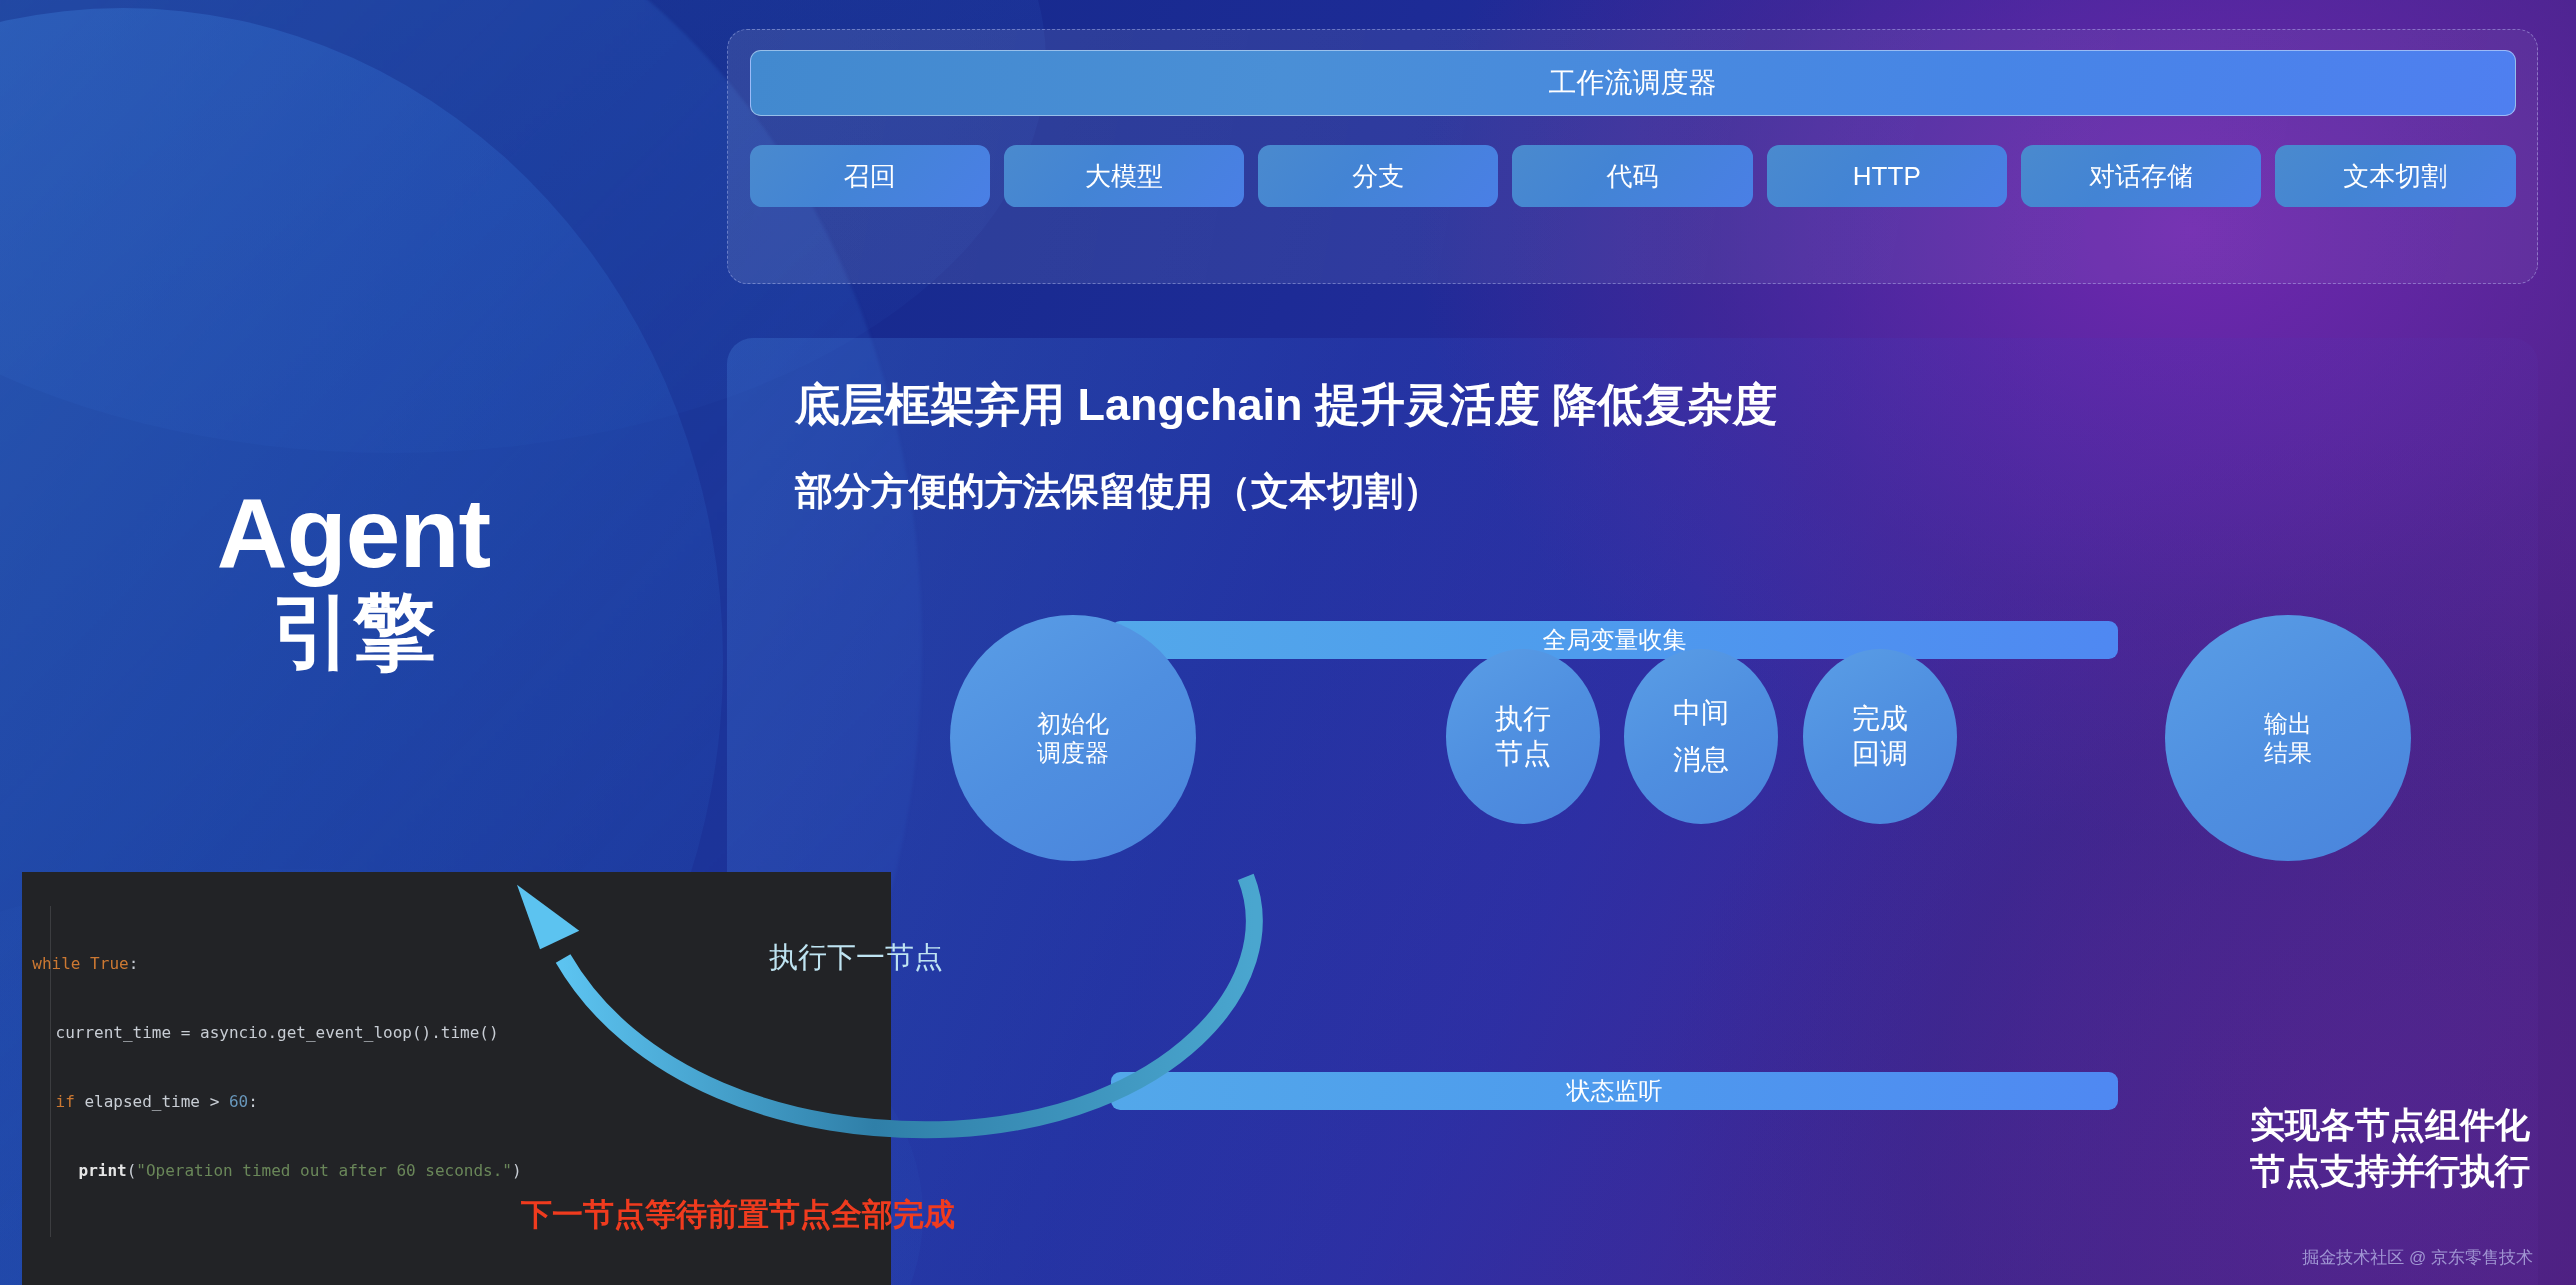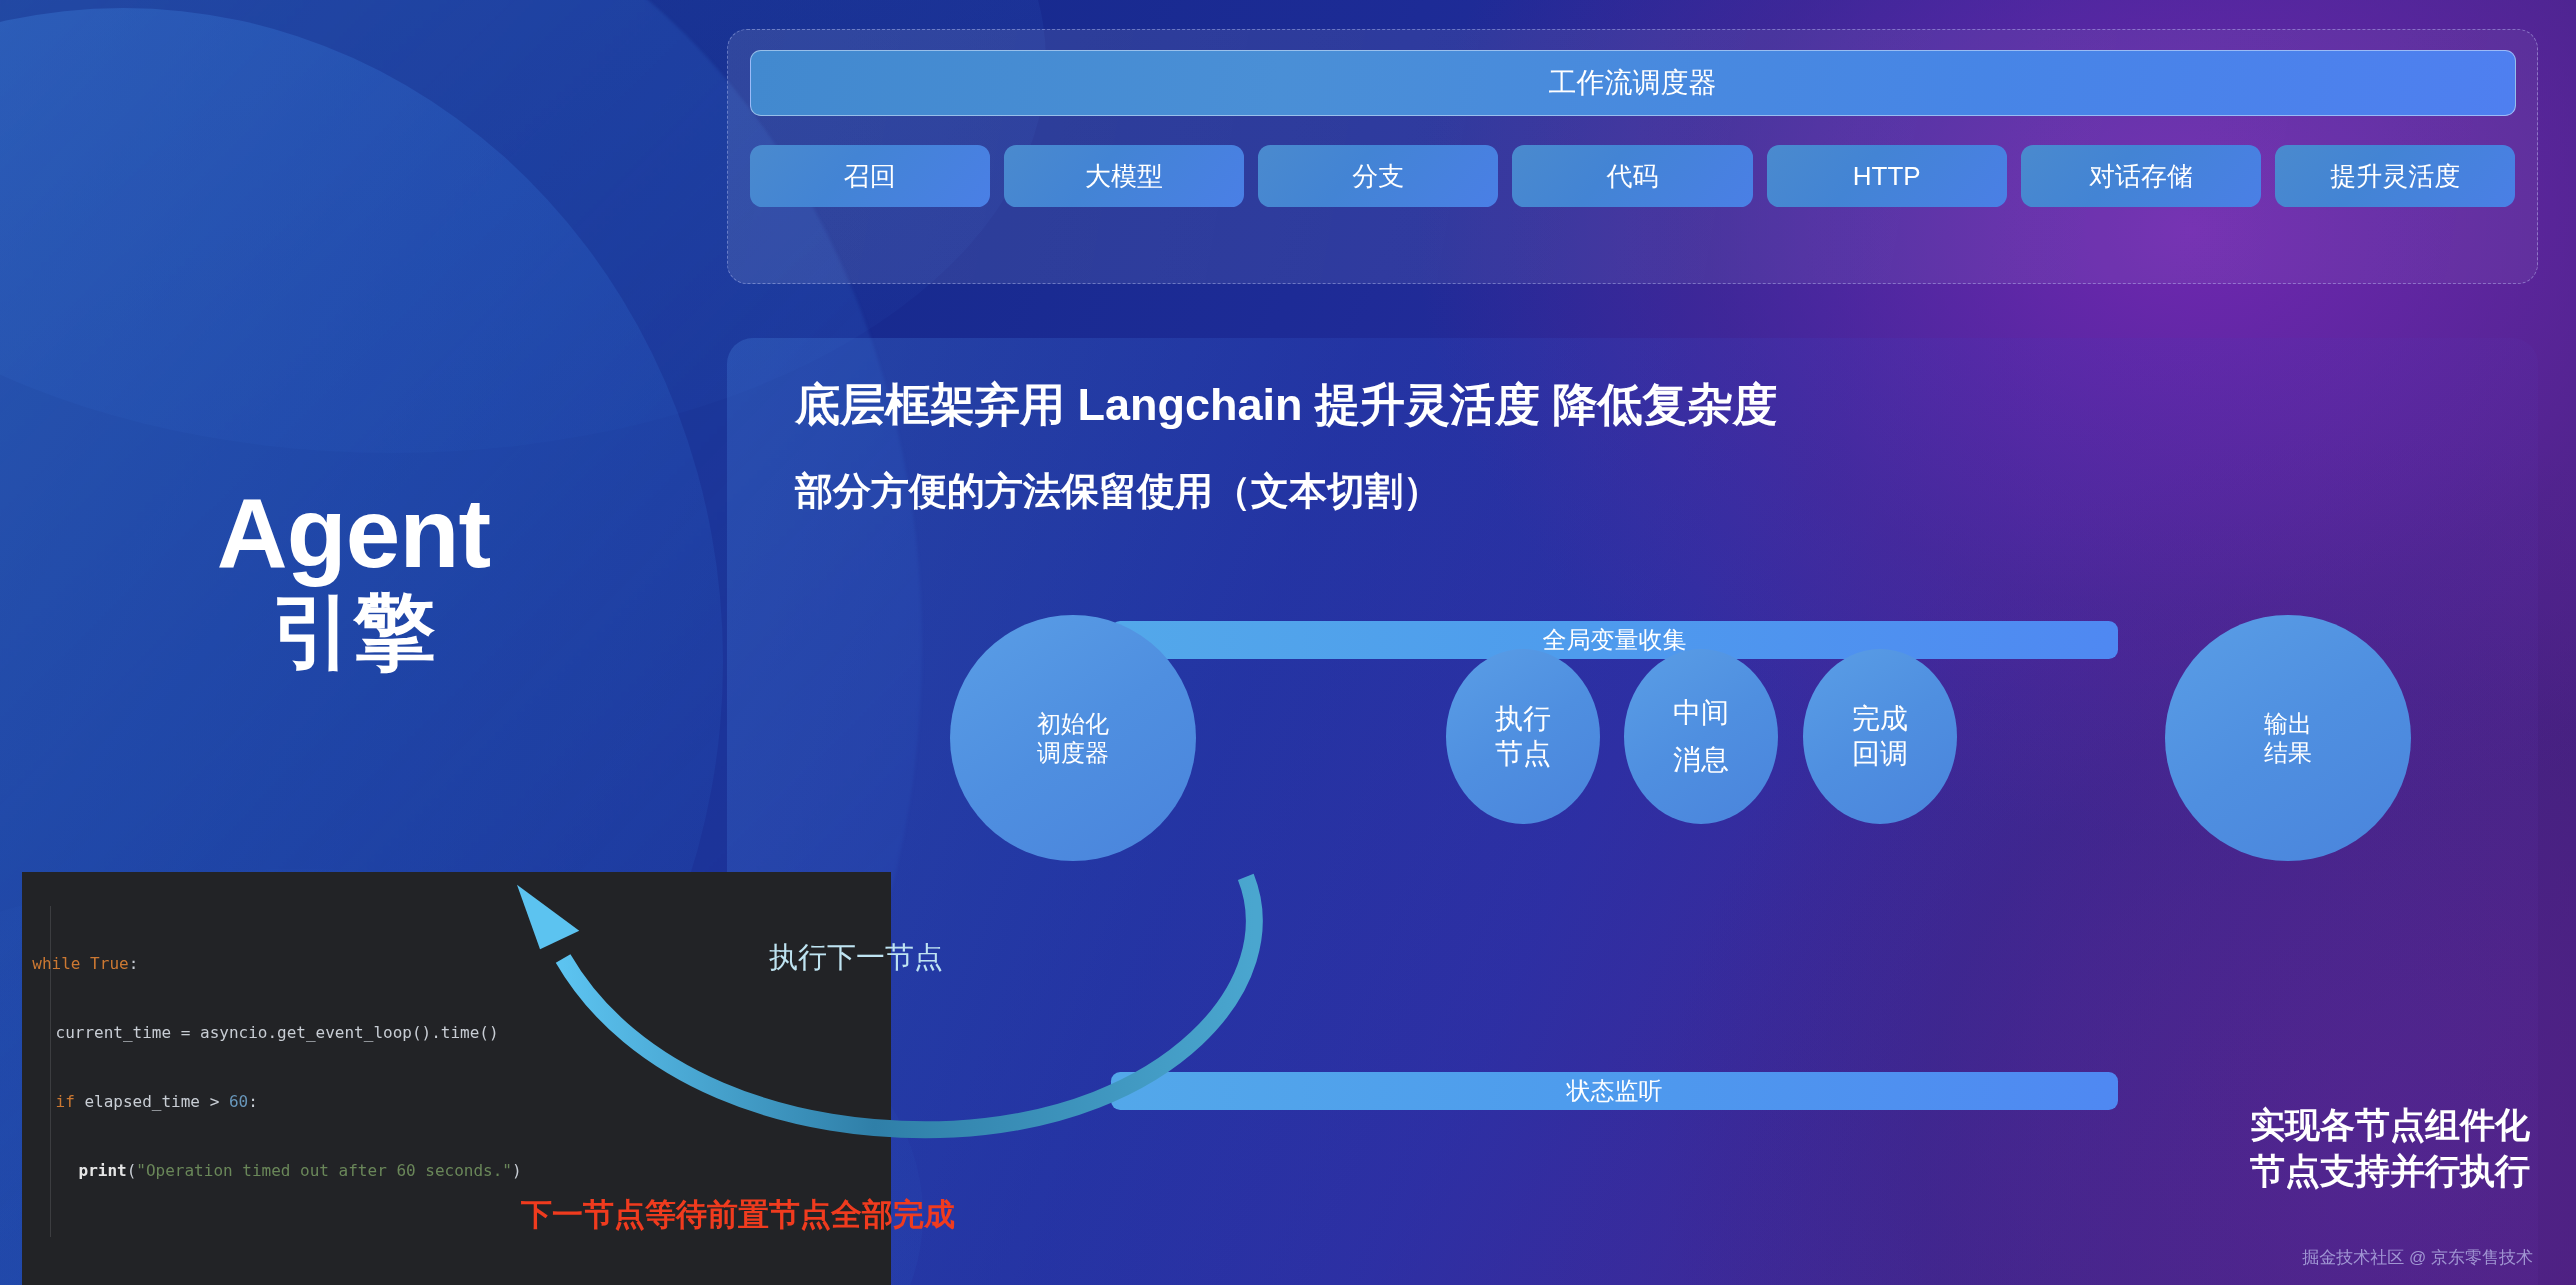--- a/index.html
+++ b/index.html
@@ -103,21 +103,21 @@
     border: 0.8px solid rgba(220,235,255,0.55);
     box-sizing: border-box;
     display: flex;
     align-items: center;
     justify-content: center;
     color: #ffffff;
     font-size: 28px;
   }
   .chip-row {
     display: flex;
-    justify-content: flex-start;
+    justify-content: flex-end;
     margin-top: 29px;
     gap: 14px;
   }
   .chip {
     flex: 1 1 0;
     height: 62px;
     border-radius: 12.3px;
     background: linear-gradient(130deg, #4a8ace 0%, #4384d4 40%, #4a7fe6 100%);
     display: flex;
     align-items: center;
@@ -314,21 +314,21 @@
 
   <div class="top-panel">
     <div class="scheduler-bar">工作流调度器</div>
     <div class="chip-row">
       <div class="chip">召回</div>
       <div class="chip">大模型</div>
       <div class="chip">分支</div>
       <div class="chip">代码</div>
       <div class="chip">HTTP</div>
       <div class="chip">对话存储</div>
-      <div class="chip">提升灵活度</div>
+      <div class="chip">文本切割</div>
     </div>
   </div>
 
   <div class="main-panel">
 
     <div class="headline">底层框架弃用 Langchain   提升灵活度   降低复杂度</div>
     <div class="headline2">部分方便的方法保留使用（文本切割）</div>
 
     <div class="flow">
       <div class="band band-top">全局变量收集</div>

